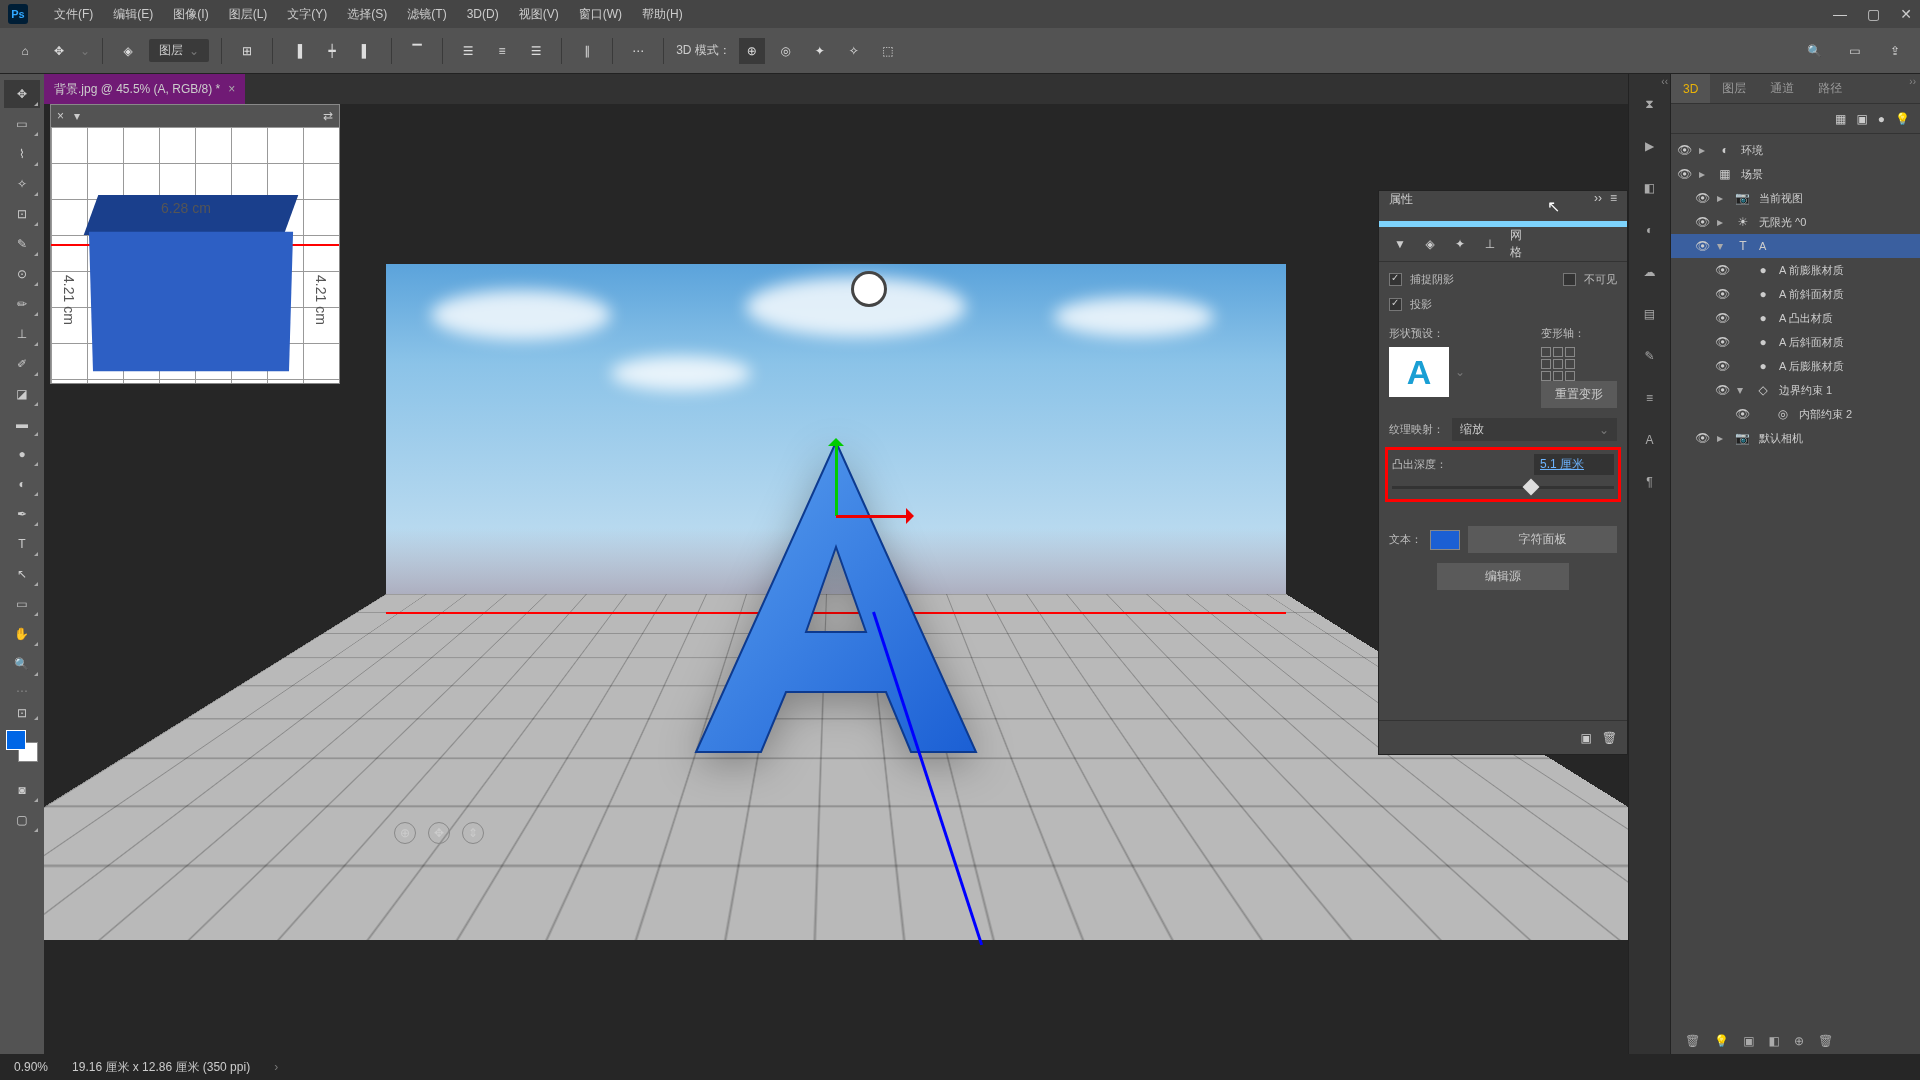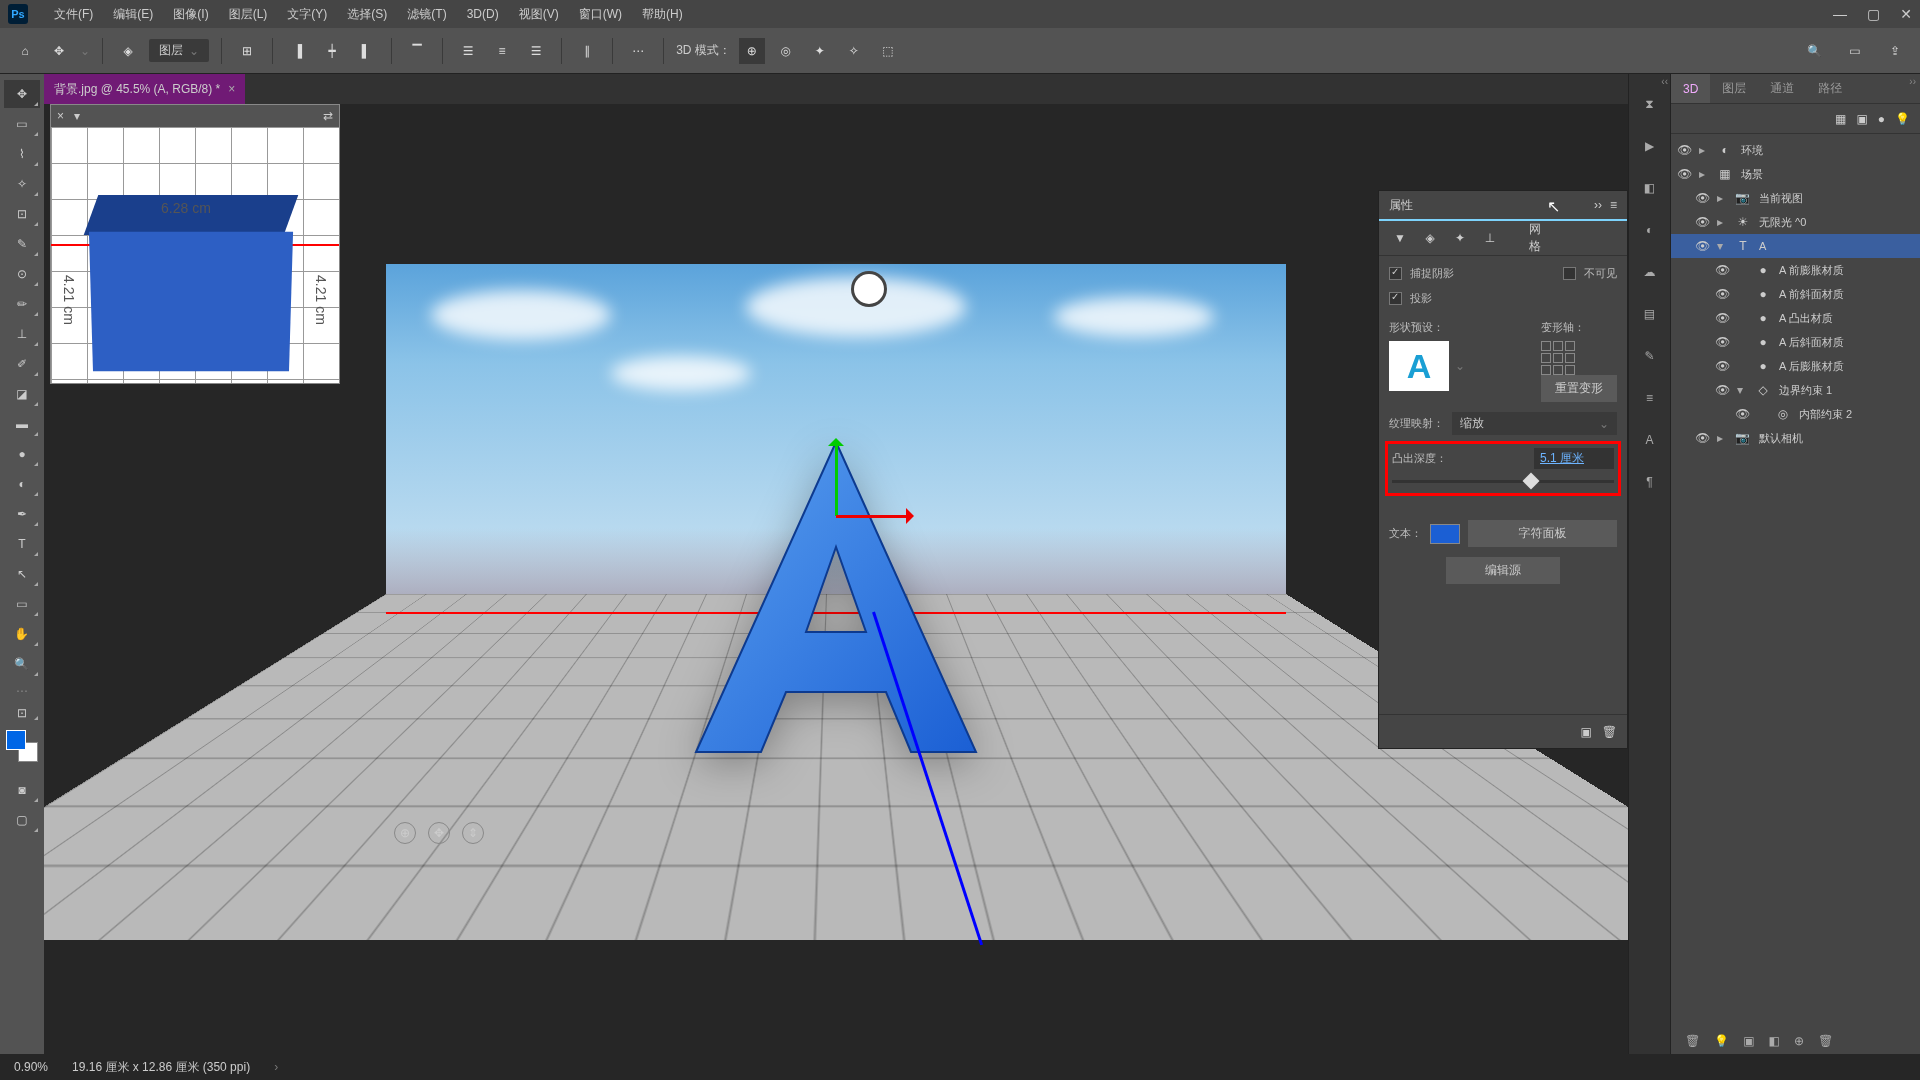--- a/index.html
+++ b/index.html
@@ -45,32 +45,32 @@
 .secview .cube{position:absolute;left:40px;bottom:10px;width:200px;height:140px;background:#2d5fc4;transform:perspective(300px) rotateX(-5deg)}
 .secview .cubetop{position:absolute;left:40px;bottom:148px;width:200px;height:40px;background:#1a3f8c;transform:skewX(-20deg)}
 .secview .dim{position:absolute;font-size:14px;color:#555}
 .secview .rline{position:absolute;left:0;right:0;top:50%;border-top:2px solid #f00}
 .rpanels{display:flex}
 .dock{width:42px;background:#323232;display:flex;flex-direction:column;align-items:center;gap:14px;padding-top:16px;border-left:1px solid #222}
 .dock .di{width:28px;height:28px;display:flex;align-items:center;justify-content:center;cursor:pointer;color:#aaa}
 .rpanel{width:250px;background:#454545;border-left:1px solid #222;display:flex;flex-direction:column}
 .ptabs{height:30px;display:flex;border-bottom:1px solid #333}
 .ptabs .pt{padding:0 12px;display:flex;align-items:center;cursor:pointer;color:#999}
-.ptabs .pt.active{background:#535353;color:#f0abfc}
+.ptabs .pt.active{background:#535353;color:#eab308}
 .sceneicons{height:30px;display:flex;justify-content:flex-end;gap:10px;padding:0 10px;align-items:center;border-bottom:1px solid #333}
 .scenetree{padding:4px 0;flex:1;overflow:auto}
 .srow{display:flex;align-items:center;height:24px;padding:0 6px;gap:8px;cursor:pointer}
 .srow.sel{background:#3a5f9f}
 .srow .eye{width:14px;color:#ccc}
 .srow .exp{width:10px;color:#aaa}
 .srow .lico{width:16px;display:flex;justify-content:center}
 .srow .lbl{flex:1;font-size:11px}
 .indent1{padding-left:24px}.indent2{padding-left:44px}.indent3{padding-left:64px}
 .proppanel{position:absolute;right:292px;top:190px;width:250px;background:#454545;border:1px solid #222}
-.proppanel .ph{height:30px;display:flex;align-items:center;padding:0 10px;border-bottom:2px solid #7dd3fc;justify-content:space-between}
+.proppanel .ph{height:36px;display:flex;align-items:flex-start;padding:0 10px;border-bottom:6px solid #7dd3fc;justify-content:space-between}
 .proppanel .ph .r{display:flex;gap:8px}
 .proppanel .picons{display:flex;gap:8px;padding:6px 10px;border-bottom:1px solid #333}
 .proppanel .picons span{width:22px;height:22px;display:flex;align-items:center;justify-content:center;cursor:pointer}
 .proppanel .pbody{padding:10px}
 .prow{display:flex;align-items:center;margin-bottom:10px;gap:8px}
 .prow label{font-size:11px;color:#bbb}
 .chk{width:13px;height:13px;background:#333;border:1px solid #777;display:inline-block;cursor:pointer;position:relative}
 .chk.on::after{content:"✓";position:absolute;color:#ccc;font-size:10px;top:-2px;left:1px}
 .shapeprev{width:60px;height:50px;background:#fff;display:flex;align-items:center;justify-content:center;color:#1a9fd4;font-size:34px;font-weight:bold;cursor:pointer}
 .btn{background:#5a5a5a;padding:5px 14px;cursor:pointer;text-align:center}
@@ -375,21 +375,21 @@
     <div class="r">
         <span>››</span>
         <span>≡</span>
       </div>
   </div>
   <div class="picons">
     <span>▼</span>
     <span>◈</span>
     <span>✦</span>
     <span>⊥</span>
-    <span style="margin-left:20px">网格</span>
+    <span style="margin-left:1px">网格</span>
   </div>
   <div class="pbody">
     <div class="prow">
       <span class="chk on"></span>
       <label>捕捉阴影</label>
       <span style="margin-left:auto" class="chk"></span>
       <label>不可见</label>
     </div>
     <div class="prow">
       <span class="chk on"></span>
@@ -436,21 +436,21 @@
           <div class="thumb"></div>
         </div>
       <div class="cursor" style="left:168px;top:6px;font-size:16px;color:#fff">↖</div>
     </div>
     <div class="prow" style="margin-top:28px">
       <label>文本：</label>
       <div class="swatch"></div>
       <div class="btn" style="margin-left:auto;flex:1">字符面板</div>
     </div>
     <div class="prow" style="justify-content:center">
-      <div class="btn" style="width:114px">编辑源</div>
+      <div class="btn" style="width:132px">编辑源</div>
     </div>
   </div>
   <div style="height:110px"></div>
   <div class="pfoot">
     <span>▣</span>
     <span>🗑</span>
   </div>
 </div>
 
 <div class="statusbar">

